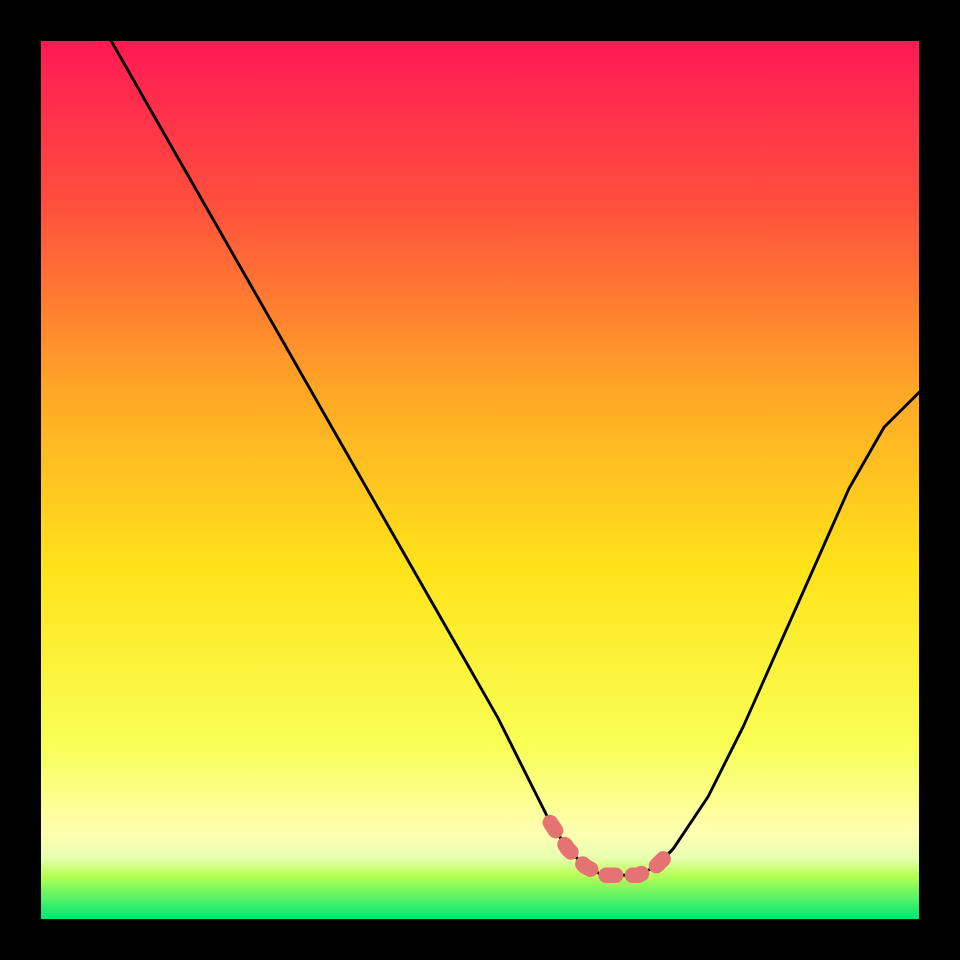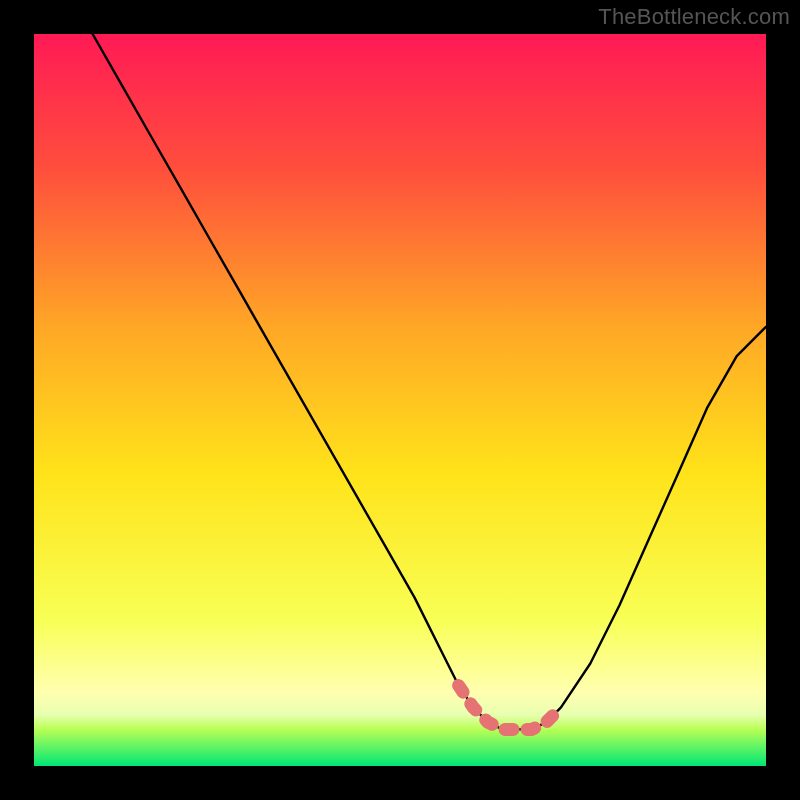--- a/index.html
+++ b/index.html
@@ -5,21 +5,20 @@
   body{margin:0;padding:0;background:#000;width:800px;height:800px;overflow:hidden;font-family:Arial,Helvetica,sans-serif}
   .frame{position:relative;width:800px;height:800px}
   .watermark{position:absolute;top:4px;right:10px;color:#555;font-size:22px;font-weight:400;letter-spacing:.2px}
   .plot{position:absolute;left:34px;top:34px;width:732px;height:732px}
   .plot svg{display:block}
 </style>
 </head>
 <body>
 
 <div class="frame">
-  <div class="watermark">TheBottleneck.com</div>
   <div class="plot">
     <svg width="732" height="732" viewBox="0 0 732 732" preserveAspectRatio="none">
       <defs>
         <linearGradient id="bg" x1="0" y1="0" x2="0" y2="1">
           <stop offset="0%" stop-color="#ff1a55"></stop>
           <stop offset="18%" stop-color="#ff4d3d"></stop>
           <stop offset="40%" stop-color="#ffa726"></stop>
           <stop offset="60%" stop-color="#ffe31a"></stop>
           <stop offset="80%" stop-color="#f8ff55"></stop>
           <stop offset="90%" stop-color="#ffffb0"></stop>

